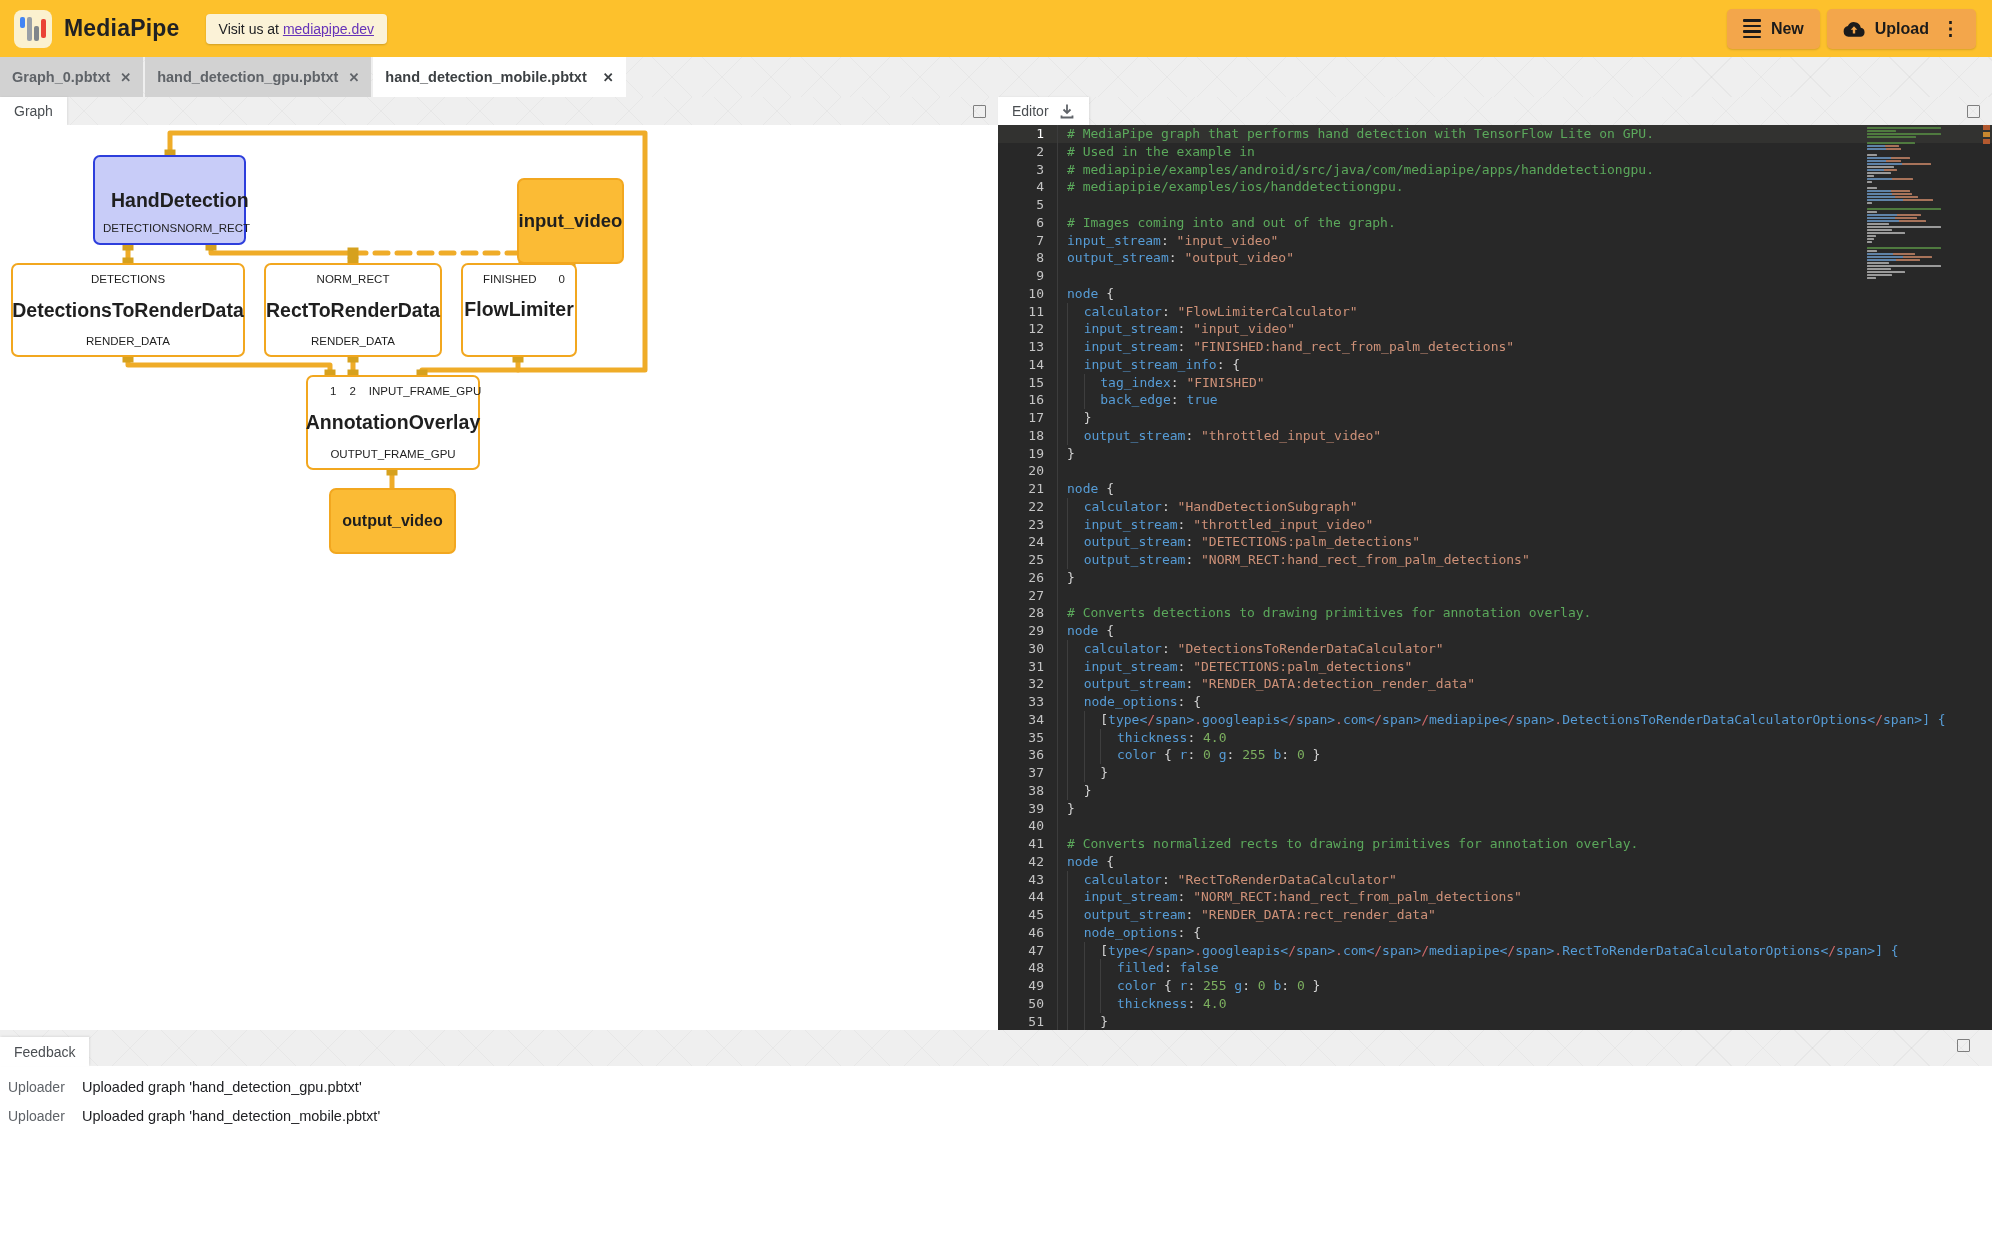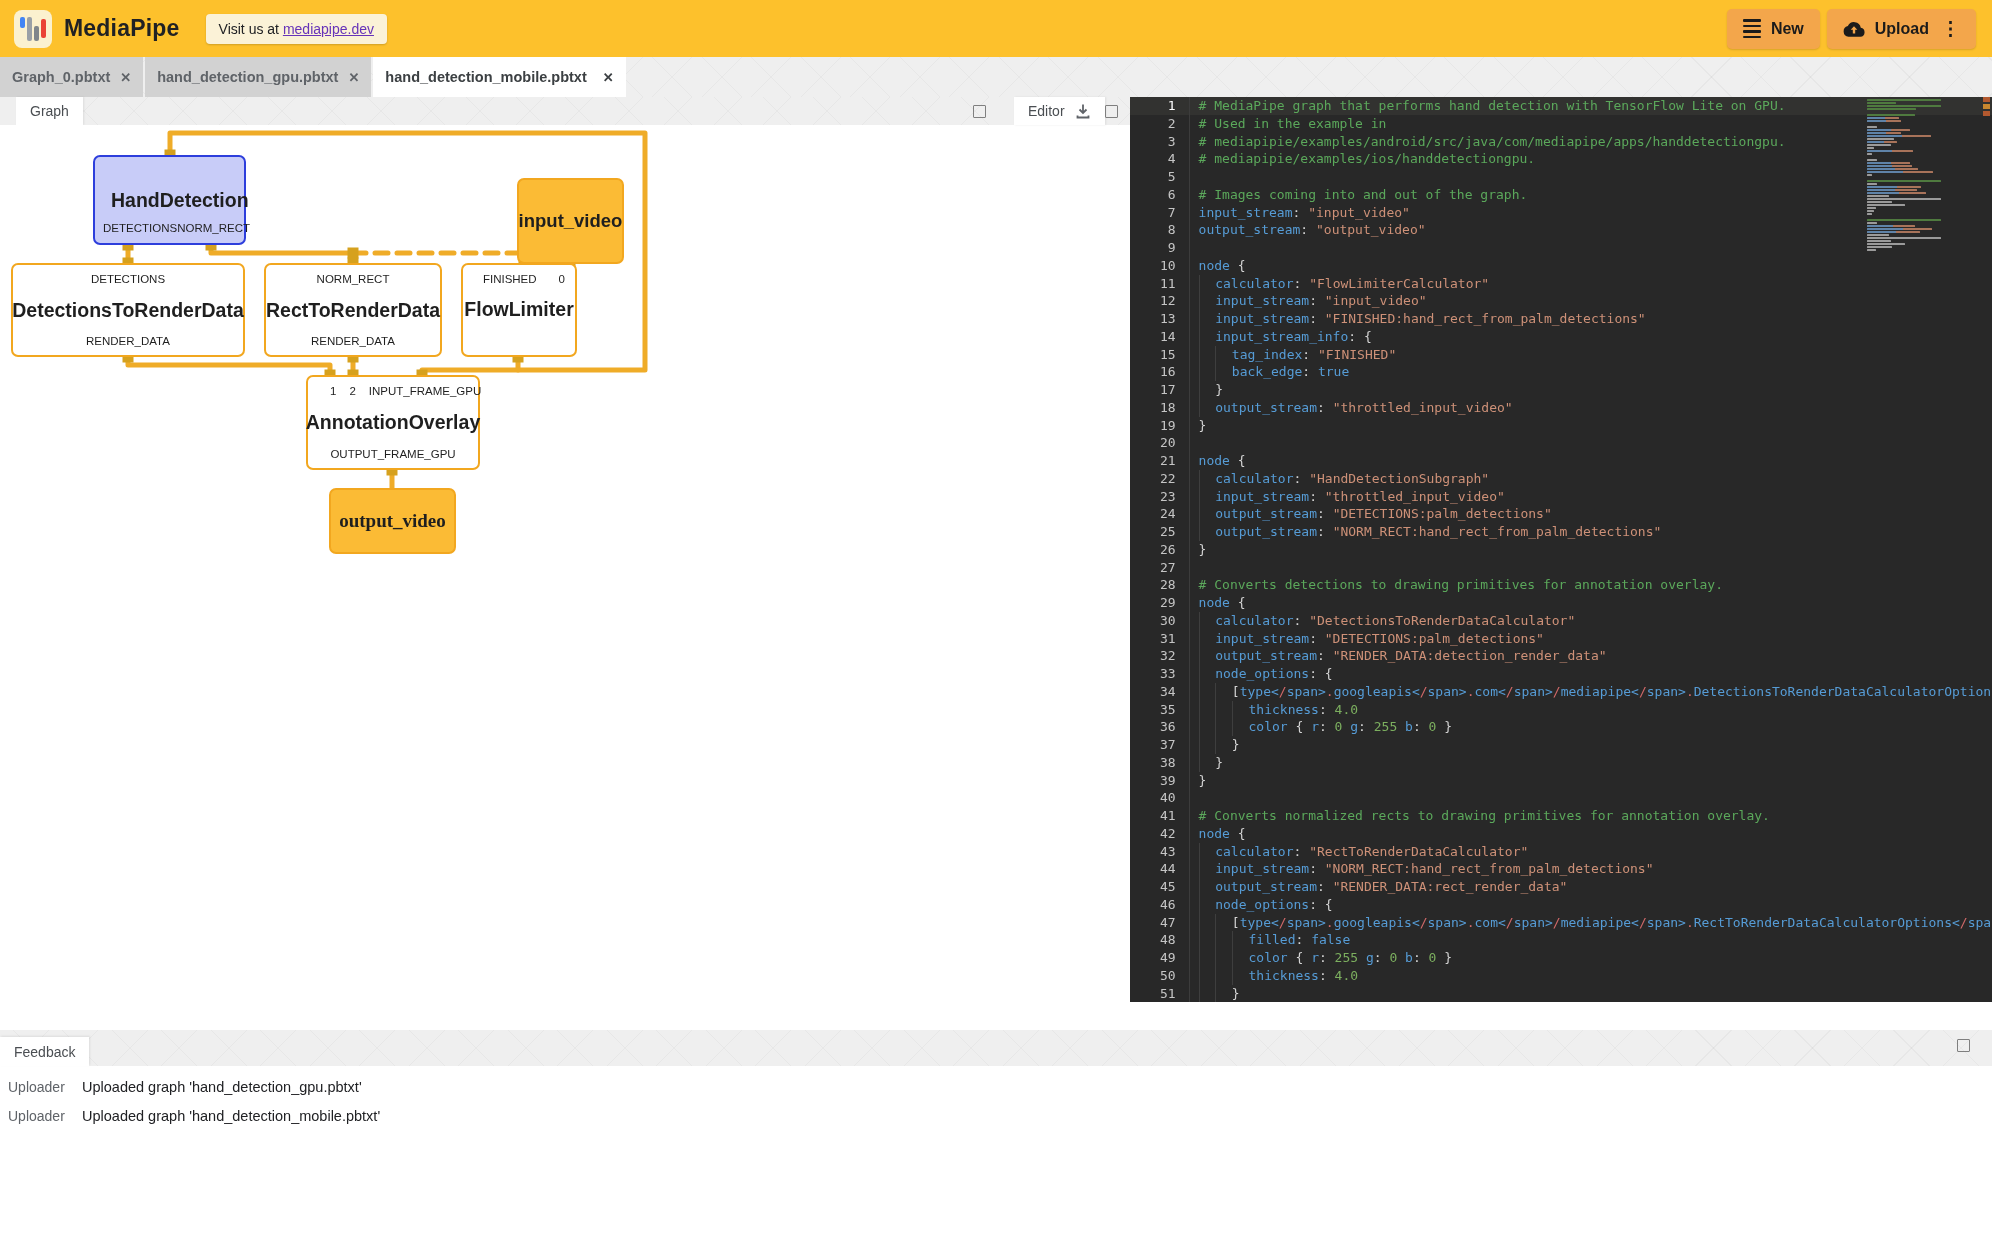--- a/index.html
+++ b/index.html
@@ -33,22 +33,22 @@
   .tabbar{height:40px;display:flex;align-items:stretch;flex:0 0 auto;}
   .ftab{display:flex;align-items:center;gap:10px;padding:0 12px;font-size:14.5px;font-weight:bold;
     color:#5f6368;background:#D2D2D2;margin-right:2px;cursor:pointer;}
   .ftab .x{font-size:13px;color:#5f6368;cursor:pointer;}
   .ftab.active{background:#ffffff;color:#3c4043;gap:16px;}
   .ftab.active .x{color:#3c4043;}
 
   
   .main{flex:0 0 auto;height:933px;display:flex;}
   .leftcol{width:998px;flex:0 0 auto;display:flex;flex-direction:column;}
-  .rightcol{flex:1;display:flex;min-width:0;}
-  .strip{height:28px;display:flex;align-items:stretch;flex:0 0 auto;padding-left:16px;}
+  .rightcol{flex:1;display:flex;flex-direction:column;min-width:0;}
+  .strip{height:28px;display:flex;align-items:stretch;flex:0 0 auto;}
   .ptab{background:#fff;display:flex;align-items:center;gap:10px;padding:0 14px;font-size:14px;color:#4a4e52;
     box-shadow:1px 0 2px rgba(0,0,0,.08);cursor:pointer;}
   .strip .sp{flex:1;}
   .expand{width:11px;height:11px;border:1.5px solid #7f7f7f;border-radius:1px;align-self:center;margin-right:12px;cursor:pointer;}
 
   
   .canvas{position:relative;background:#ffffff;height:905px;overflow:hidden;}
   .canvas svg{position:absolute;left:0;top:0;}
   .gnode{position:absolute;border-radius:7px;box-sizing:border-box;display:flex;flex-direction:column;cursor:pointer;}
   .gnode .ttl{font-weight:bold;font-size:19.5px;color:#1f1f1f;text-align:center;white-space:nowrap;}
@@ -237,21 +237,21 @@
           </div>
           <div class="mid">
               <div class="ttl">AnnotationOverlay</div>
             </div>
           <div class="rowports" style="justify-content:center;">
             <span class="plabel">OUTPUT_FRAME_GPU</span>
           </div>
         </div>
 
         <div class="gnode n-orange" style="left:329px;top:363px;width:127px;height:66px;">
-          <div class="ttl" style="font-size:19px;font-family:Liberation Serif, serif;">output_video</div>
+          <div class="ttl" style="font-size:16px;">output_video</div>
         </div>
       </div>
     </div>
 
     <div class="rightcol">
       <div class="strip lattice">
         <div class="ptab">
           <span>Editor</span>
           <svg width="16" height="16" viewBox="0 0 16 16">
             <g stroke="#5f6368" stroke-width="1.8" fill="none">

